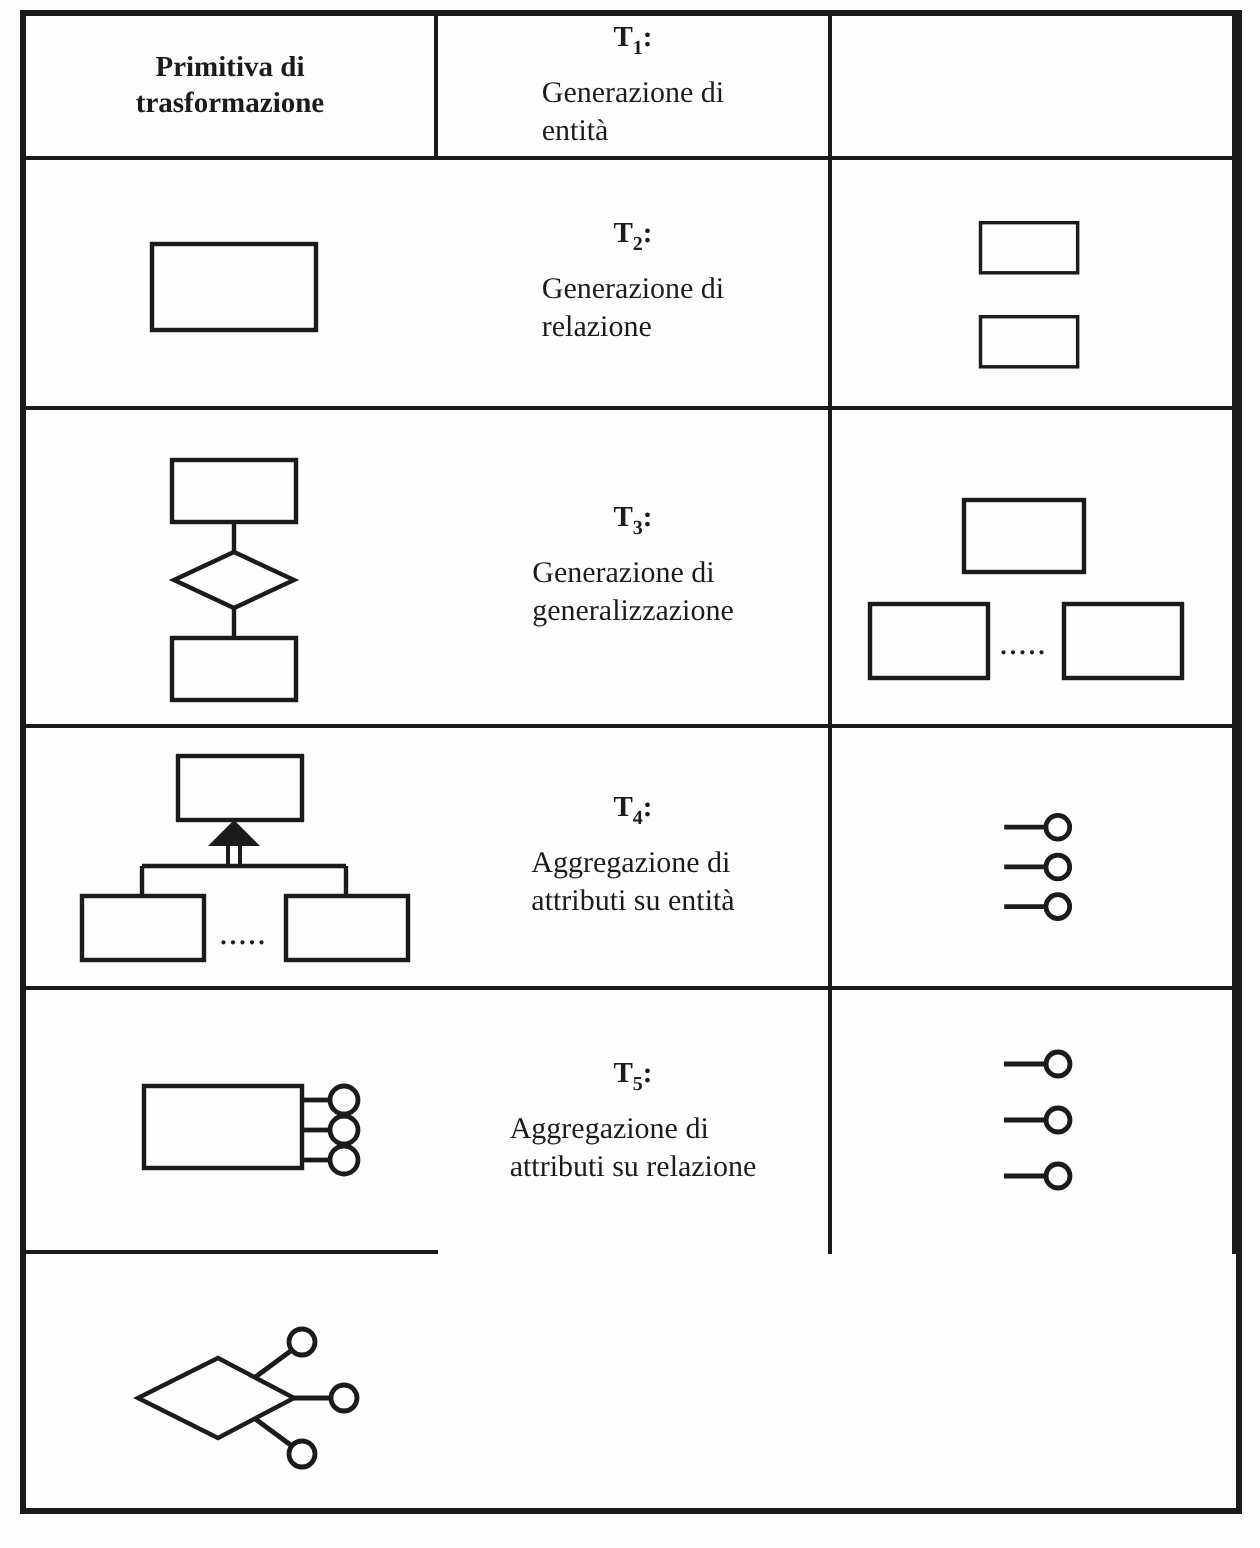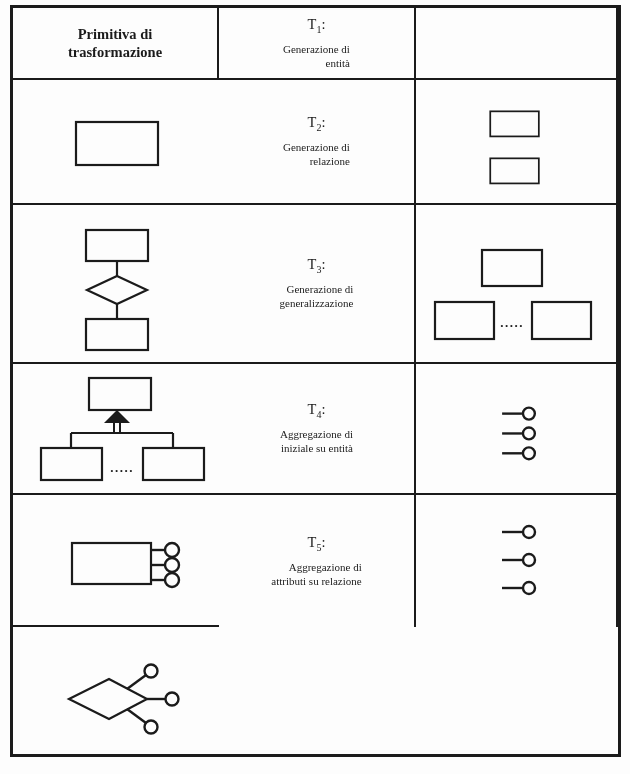--- a/index.html
+++ b/index.html
@@ -26,23 +26,23 @@
     box-sizing:border-box;
     display:flex;flex-direction:column;
     align-items:center;justify-content:center;
     overflow:hidden;
   }
   .bR{border-right:2px solid #1b1b1b;}
   .bB{border-bottom:2px solid #1b1b1b;}
   .head{
     font-weight:bold;font-size:14.5px;line-height:1.25;text-align:center;
   }
-  .tlab{font-size:14.5px;margin-bottom:10px;text-align:left;}
+  .tlab{font-size:14.5px;margin-bottom:10px;text-align:left;font-weight:bold;}
   .tlab sub{font-size:10px;line-height:0;}
-  .pname{font-size:11px;line-height:1.24;text-align:right;}
+  .pname{font-size:15px;line-height:1.24;text-align:left;}
   svg{display:block;}
   .ink{stroke:#1b1b1b;fill:none;}
   .w2{stroke-width:2.2;}
   .w25{stroke-width:2.4;}
   .dotfill{fill:#1b1b1b;stroke:none;}
   .circ{stroke:#1b1b1b;stroke-width:2.4;fill:#fdfdfd;}
   text.dots{
     font-family:"Liberation Serif","DejaVu Serif",serif;
     font-weight:bold;font-size:13px;letter-spacing:1.5px;fill:#1b1b1b;
   }
@@ -122,21 +122,21 @@
         <rect class="ink w2" x="26" y="84" width="61" height="32"></rect>
         <rect class="ink w2" x="128" y="84" width="61" height="32"></rect>
         <text class="dots" x="107" y="108" text-anchor="middle">.....</text>
       </svg>
     </div>
 
     <div class="cell bR bB">
       <div class="tlab"><span>T</span><sub>4</sub><span>:</span></div>
       <div class="pname">
         <div>Aggregazione di</div>
-        <div>iniziale su entità</div>
+        <div>attributi su entità</div>
       </div>
     </div>
     <div class="cell bR bB">
       <svg width="195" height="130" viewBox="0 0 195 130">
         <line class="ink w25" x1="83" y1="50" x2="103" y2="50"></line>
         <circle class="circ" cx="110" cy="50" r="6"></circle>
         <line class="ink w25" x1="83" y1="70" x2="103" y2="70"></line>
         <circle class="circ" cx="110" cy="70" r="6"></circle>
         <line class="ink w25" x1="83" y1="90" x2="103" y2="90"></line>
         <circle class="circ" cx="110" cy="90" r="6"></circle>

